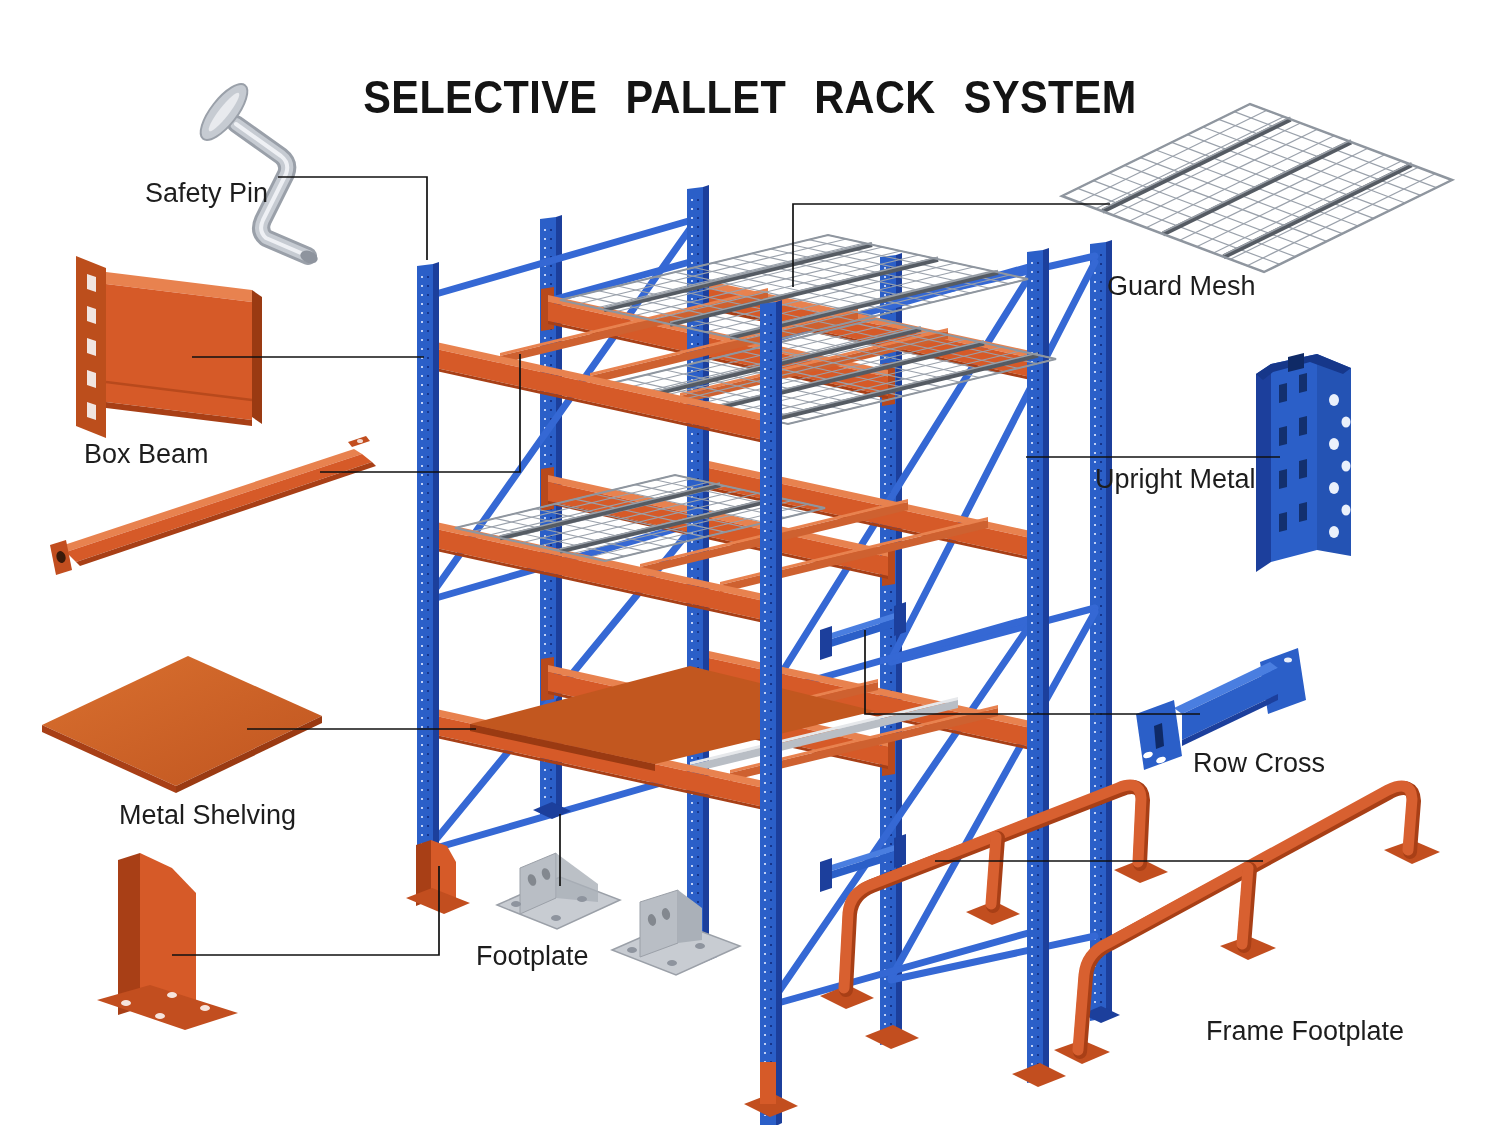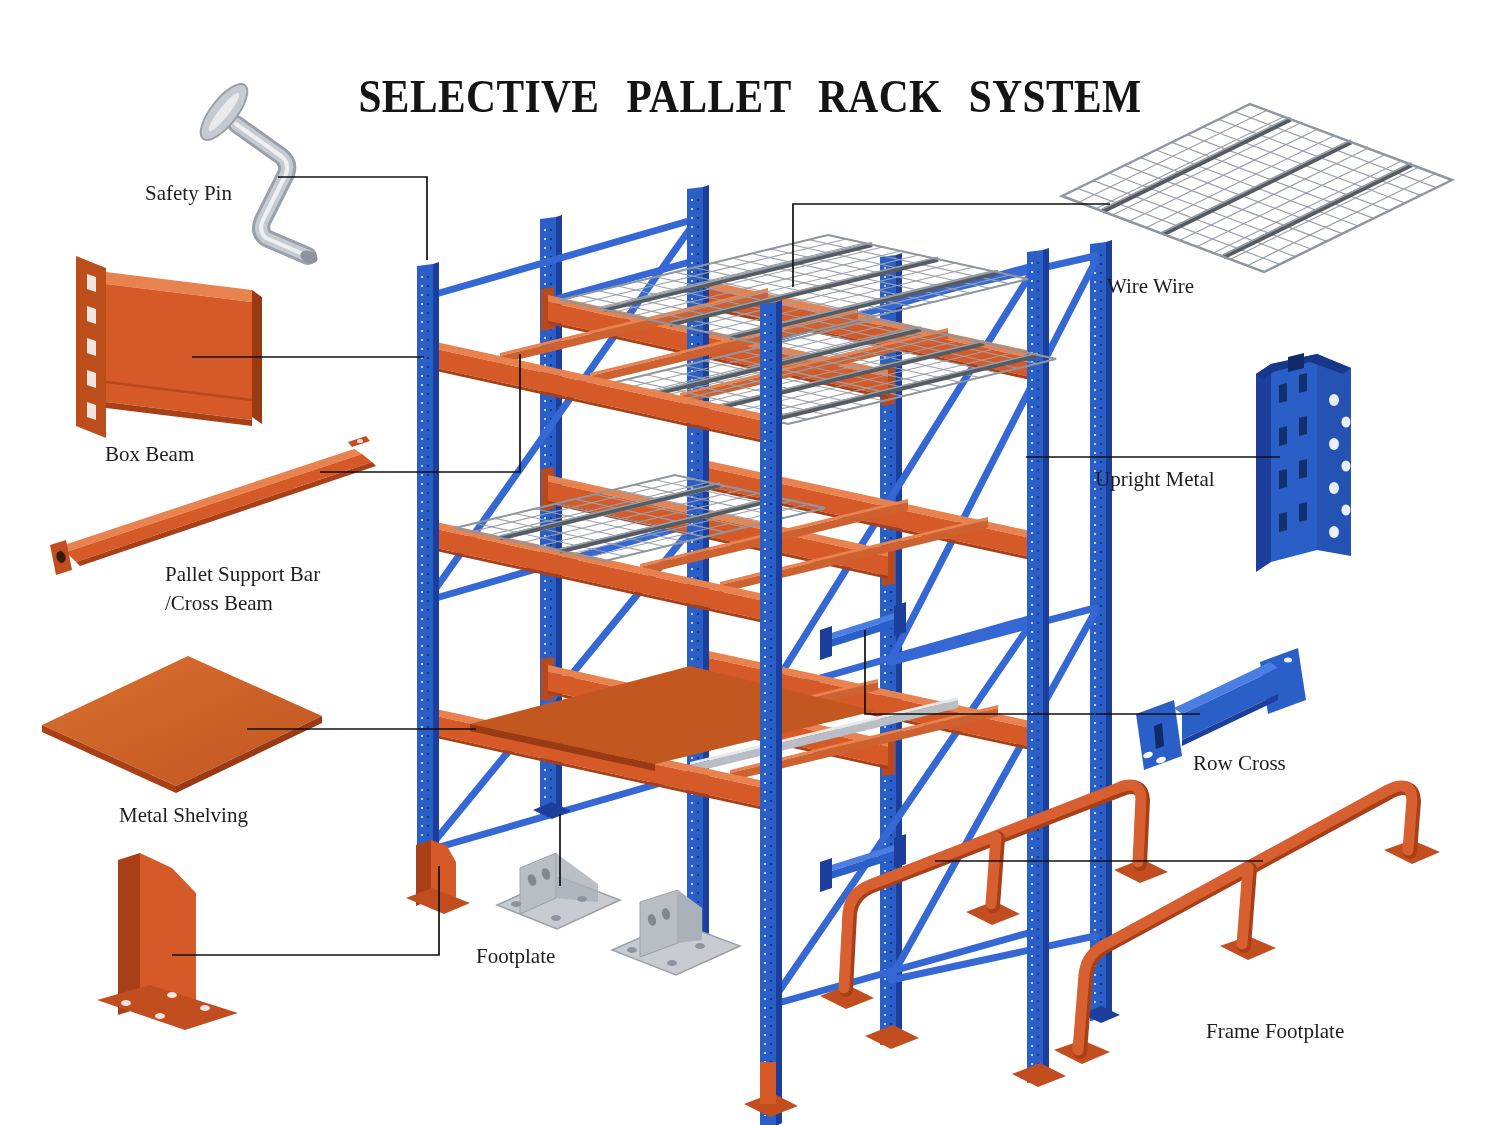--- a/index.html
+++ b/index.html
@@ -1,21 +1,21 @@
 <!DOCTYPE html>
 <html><head>
 <meta charset="utf-8">
 <style>
   html,body{margin:0;padding:0;background:#fff;}
   #canvas{position:relative;width:1500px;height:1125px;background:#ffffff;overflow:hidden;
-          font-family:Liberation Serif, serif;}
+          font-family:Liberation Sans, sans-serif;}
   #scene-svg{position:absolute;left:0;top:0;display:block;}
   .title{position:absolute;left:0;right:0;top:70px;text-align:center;font-size:46px;font-weight:bold;
          color:#141414;letter-spacing:.5px;word-spacing:18px;transform:scaleX(.9);white-space:nowrap;}
-  .lbl{position:absolute;font-size:21px;color:#1d1d1d;white-space:nowrap;line-height:29px;}
+  .lbl{position:absolute;font-size:27px;color:#1d1d1d;white-space:nowrap;line-height:29px;}
 </style>
 </head>
 <body>
 
 <div id="canvas">
 
   <svg id="scene-svg" width="1500" height="1125" viewBox="0 0 1500 1125" xmlns="http://www.w3.org/2000/svg">
 
     <g id="rack">
         <polygon points="556,217,562,215,562,812,556,815" fill="#1C3F9C"></polygon>
@@ -414,24 +414,20 @@
       <polyline points="1110,204 793,204 793,287"></polyline>
       <polyline points="1026,457 1280,457"></polyline>
       <polyline points="865,630 865,714 1200,714"></polyline>
       <polyline points="935,861 1263,861"></polyline>
     </g>
   </svg>
 
   <div class="title">SELECTIVE PALLET RACK SYSTEM</div>
 
   <div class="lbl" style="left:145px;top:179px">Safety Pin</div>
-  <div class="lbl" style="left:105px;top:440px">Box Beam</div>
-  <div class="lbl" style="left:165px;top:560px">
-    <span style="display:block">Pallet Support Bar</span>
-    <span style="display:block">/Cross Beam</span>
-  </div>
+  <div class="lbl" style="left:84px;top:440px">Box Beam</div>
   <div class="lbl" style="left:119px;top:801px">Metal Shelving</div>
   <div class="lbl" style="left:476px;top:942px">Footplate</div>
-  <div class="lbl" style="left:1107px;top:272px">Wire Wire</div>
+  <div class="lbl" style="left:1107px;top:272px">Guard Mesh</div>
   <div class="lbl" style="left:1095px;top:465px">Upright Metal</div>
   <div class="lbl" style="left:1193px;top:749px">Row Cross</div>
   <div class="lbl" style="left:1206px;top:1017px">Frame Footplate</div>
 </div>
 
 </body></html>

